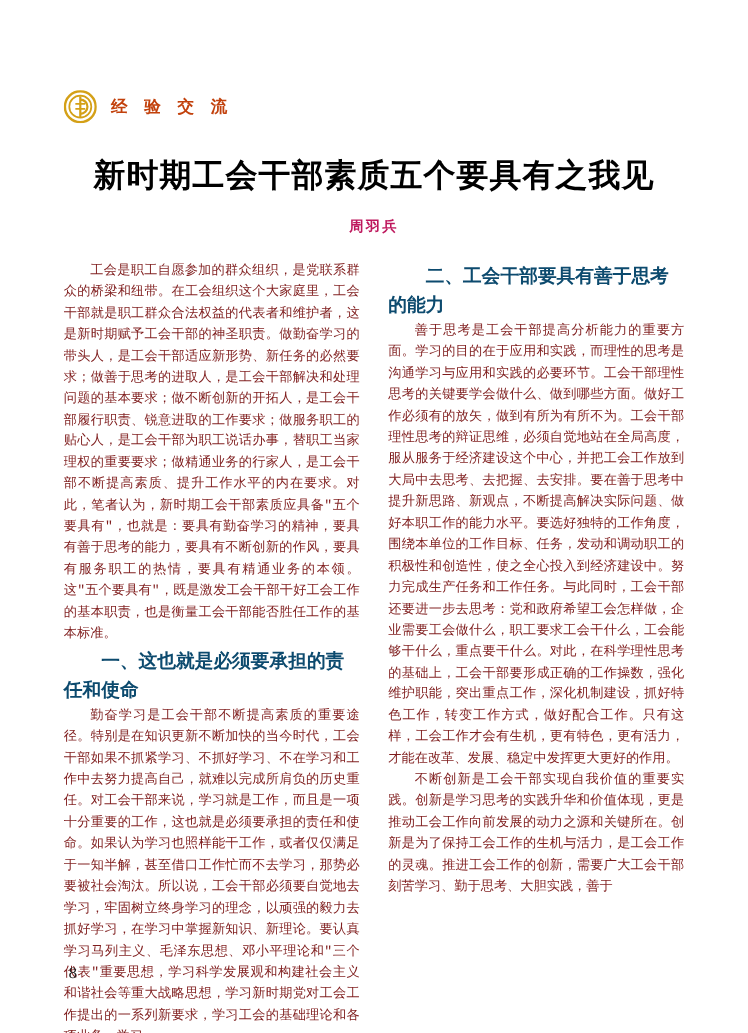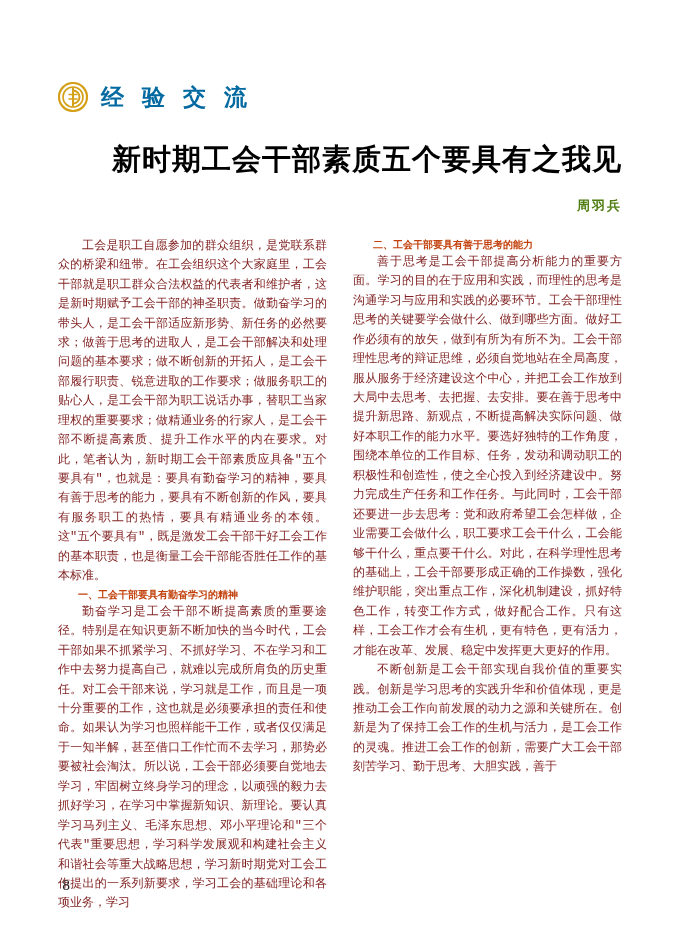--- a/index.html
+++ b/index.html
@@ -32,44 +32,44 @@
   }
   .coin-logo {
     width: 30px;
     height: 30px;
     flex: 0 0 auto;
     position: relative;
   }
   .coin-logo svg { display: block; }
   .section-title {
     font-family: "DejaVu Serif", "Liberation Serif", serif;
-    font-size: 23px;
+    font-size: 15px;
     font-weight: bold;
     letter-spacing: 5px;
-    color: #0369a1;
+    color: #c2410c;
   }
   
   .doc-title {
     margin-top: 28px;
-    text-align: right;
+    text-align: center;
     font-family: "DejaVu Serif", "Liberation Serif", serif;
     font-size: 29px;
     font-weight: bold;
     letter-spacing: 1px;
     color: #000;
     line-height: 1.2;
   }
   .byline {
     margin-top: 20px;
-    text-align: right;
+    text-align: center;
     font-family: "DejaVu Sans", "Liberation Sans", sans-serif;
     font-size: 13px;
     font-weight: bold;
     letter-spacing: 2px;
-    color: #4d7c0f;
+    color: #be185d;
   }
   
   .columns {
     margin-top: 22px;
     display: flex;
     gap: 26px;
     align-items: flex-start;
   }
   .col {
     width: 269px;
@@ -81,25 +81,25 @@
     font-size: 12px;
     line-height: 1.62;
     text-align: justify;
     text-justify: inter-ideograph;
     text-indent: 2em;
     color: #7f1d1d;
   }
   p.subhead {
     margin: 0;
     font-family: Liberation Sans, sans-serif;
-    font-size: 10px;
+    font-size: 17px;
     font-weight: bold;
     line-height: 1.62;
     text-indent: 2em;
-    color: #c2410c;
+    color: #0c4a6e;
   }
   
   .folio {
     position: absolute;
     left: 62px;
     bottom: 46px;
     font-family: "DejaVu Serif", "Liberation Serif", serif;
     font-size: 13px;
     color: #222;
   }
@@ -121,21 +121,21 @@
     </span>
     <span class="section-title">经 验 交 流</span>
   </div>
 
   <h1 class="doc-title">新时期工会干部素质五个要具有之我见</h1>
   <div class="byline">周羽兵</div>
 
   <div class="columns">
     <div class="col">
       <p class="body">工会是职工自愿参加的群众组织，是党联系群众的桥梁和纽带。在工会组织这个大家庭里，工会干部就是职工群众合法权益的代表者和维护者，这是新时期赋予工会干部的神圣职责。做勤奋学习的带头人，是工会干部适应新形势、新任务的必然要求；做善于思考的进取人，是工会干部解决和处理问题的基本要求；做不断创新的开拓人，是工会干部履行职责、锐意进取的工作要求；做服务职工的贴心人，是工会干部为职工说话办事，替职工当家理权的重要要求；做精通业务的行家人，是工会干部不断提高素质、提升工作水平的内在要求。对此，笔者认为，新时期工会干部素质应具备"五个要具有"，也就是：要具有勤奋学习的精神，要具有善于思考的能力，要具有不断创新的作风，要具有服务职工的热情，要具有精通业务的本领。这"五个要具有"，既是激发工会干部干好工会工作的基本职责，也是衡量工会干部能否胜任工作的基本标准。</p>
-      <p class="subhead">一、工会干部要具有勤奋学习的精神</p>
+      <p class="subhead">一、这也就是必须要承担的责任和使命</p>
       <p class="body">勤奋学习是工会干部不断提高素质的重要途径。特别是在知识更新不断加快的当今时代，工会干部如果不抓紧学习、不抓好学习、不在学习和工作中去努力提高自己，就难以完成所肩负的历史重任。对工会干部来说，学习就是工作，而且是一项十分重要的工作，这也就是必须要承担的责任和使命。如果认为学习也照样能干工作，或者仅仅满足于一知半解，甚至借口工作忙而不去学习，那势必要被社会淘汰。所以说，工会干部必须要自觉地去学习，牢固树立终身学习的理念，以顽强的毅力去抓好学习，在学习中掌握新知识、新理论。要认真学习马列主义、毛泽东思想、邓小平理论和"三个代表"重要思想，学习科学发展观和构建社会主义和谐社会等重大战略思想，学习新时期党对工会工作提出的一系列新要求，学习工会的基础理论和各项业务，学习</p>
     </div>
     <div class="col">
       <p class="subhead">二、工会干部要具有善于思考的能力</p>
       <p class="body">善于思考是工会干部提高分析能力的重要方面。学习的目的在于应用和实践，而理性的思考是沟通学习与应用和实践的必要环节。工会干部理性思考的关键要学会做什么、做到哪些方面。做好工作必须有的放矢，做到有所为有所不为。工会干部理性思考的辩证思维，必须自觉地站在全局高度，服从服务于经济建设这个中心，并把工会工作放到大局中去思考、去把握、去安排。要在善于思考中提升新思路、新观点，不断提高解决实际问题、做好本职工作的能力水平。要选好独特的工作角度，围绕本单位的工作目标、任务，发动和调动职工的积极性和创造性，使之全心投入到经济建设中。努力完成生产任务和工作任务。与此同时，工会干部还要进一步去思考：党和政府希望工会怎样做，企业需要工会做什么，职工要求工会干什么，工会能够干什么，重点要干什么。对此，在科学理性思考的基础上，工会干部要形成正确的工作操数，强化维护职能，突出重点工作，深化机制建设，抓好特色工作，转变工作方式，做好配合工作。只有这样，工会工作才会有生机，更有特色，更有活力，才能在改革、发展、稳定中发挥更大更好的作用。</p>
       <p class="body">不断创新是工会干部实现自我价值的重要实践。创新是学习思考的实践升华和价值体现，更是推动工会工作向前发展的动力之源和关键所在。创新是为了保持工会工作的生机与活力，是工会工作的灵魂。推进工会工作的创新，需要广大工会干部刻苦学习、勤于思考、大胆实践，善于</p>
     </div>
   </div>
 
   <div class="folio">8</div>

